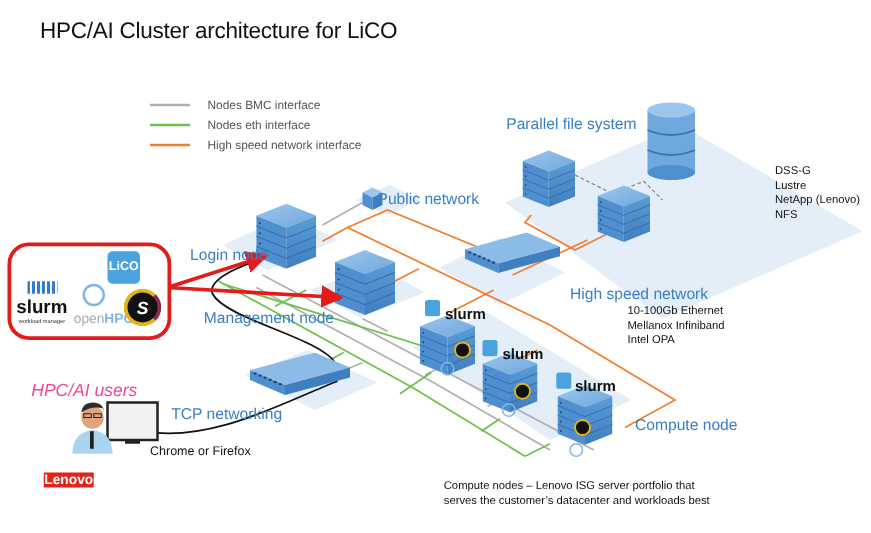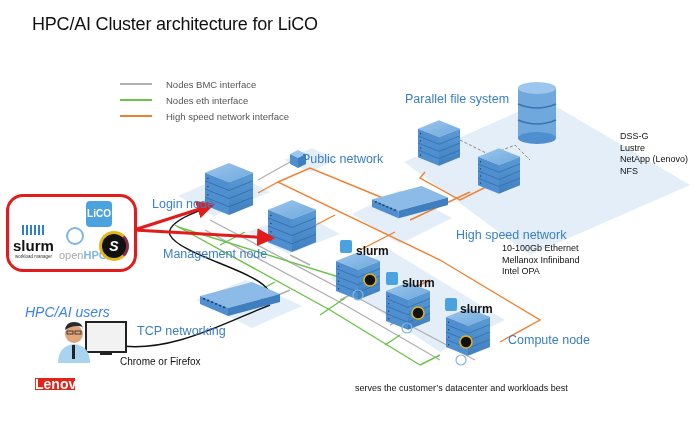--- a/index.html
+++ b/index.html
@@ -4,21 +4,21 @@
   <style>
     html, body { margin: 0; padding: 0; background: #ffffff; }
     body { width: 697px; height: 426px; position: relative; overflow: hidden; font-family: "Liberation Sans", sans-serif; }
     .abs { position: absolute; }
     .title { left: 32px; top: 14px; font-size: 18px; color: #111; letter-spacing: -0.2px; white-space: nowrap; }
     .legend-row { position: absolute; left: 120px; height: 16px; display: flex; align-items: center; font-size: 9.5px; color: #555; white-space: nowrap; }
     .legend-line { width: 32px; height: 2px; margin-right: 14px; }
     .blue-label { color: #3a7fc4; font-size: 12.5px; white-space: nowrap; }
     .black-text { color: #111; font-size: 9px; line-height: 11.5px; white-space: nowrap; }
     svg#diagram { position: absolute; left: 0; top: 0; }
-    .lenovo { position: absolute; left: 35px; top: 378px; width: 40px; height: 12px; background: #e2231a; color: #fff; font-size: 14px; font-weight: bold; text-align: center; line-height: 12px; }
+    .lenovo { position: absolute; left: 35px; top: 378px; width: 40px; height: 12px; background: #e2231a; color: #fff; font-size: 11px; font-weight: bold; text-align: center; line-height: 12px; }
     .sw-box { position: absolute; left: 6px; top: 194px; width: 125px; height: 72px; border: 3px solid #e21b1b; border-radius: 17px; background: #fff; }
   </style>
 </head>
 <body>
 
 <div class="abs title">HPC/AI Cluster architecture for LiCO</div>
 
 <div>
   <div class="legend-row" style="top:76px;">
     <span class="legend-line" style="background:#b0b0b0;"></span>
@@ -194,33 +194,34 @@
   <div class="abs" style="left:90px; top:34px; width:24px; height:24px; border-radius:50%; background:#111; border:3px solid #e3b51c; border-right-color:#8b2c4a; color:#fff; font-size:14px; font-weight:bold; font-style:italic; text-align:center; line-height:24px;">S</div>
 </div>
 
 <div class="abs blue-label" style="left:405px; top:92px;">Parallel file system</div>
 <div class="abs blue-label" style="left:302px; top:152px;">Public network</div>
 <div class="abs blue-label" style="left:152px; top:197px;">Login node</div>
 <div class="abs blue-label" style="left:163px; top:247px;text-align:right;">Management node</div>
 <div class="abs blue-label" style="left:456px; top:228px;">High speed network</div>
 <div class="abs blue-label" style="left:137px; top:324px;">TCP networking</div>
 <div class="abs blue-label" style="left:508px; top:333px;">Compute node</div>
-<div class="abs" style="left:25px; top:304px; font-size:14px; font-style:italic; color:#3b82f6; white-space:nowrap;">HPC/AI users</div>
+<div class="abs" style="left:25px; top:304px; font-size:14px; font-style:italic; color:#ec4899; white-space:nowrap;">HPC/AI users</div>
 <div class="abs" style="left:120px; top:356px; font-size:10px; color:#111; white-space:nowrap;">Chrome or Firefox</div>
 
 <div class="abs black-text" style="left:620px; top:131px;">
   <div>DSS-G</div>
   <div>Lustre</div>
   <div>NetApp (Lenovo)</div>
   <div>NFS</div>
 </div>
 
 <div class="abs black-text" style="left:502px; top:243px;">
   <div>10-100Gb Ethernet</div>
   <div>Mellanox Infiniband</div>
   <div>Intel OPA</div>
 </div>
 
 <div class="abs black-text" style="left:355px; top:383px;">
+  <div>Compute nodes – Lenovo ISG server portfolio that</div>
   <div>serves the customer’s datacenter and workloads best</div>
 </div>
 
 <div class="lenovo">Lenovo</div>
 
 </body></html>

